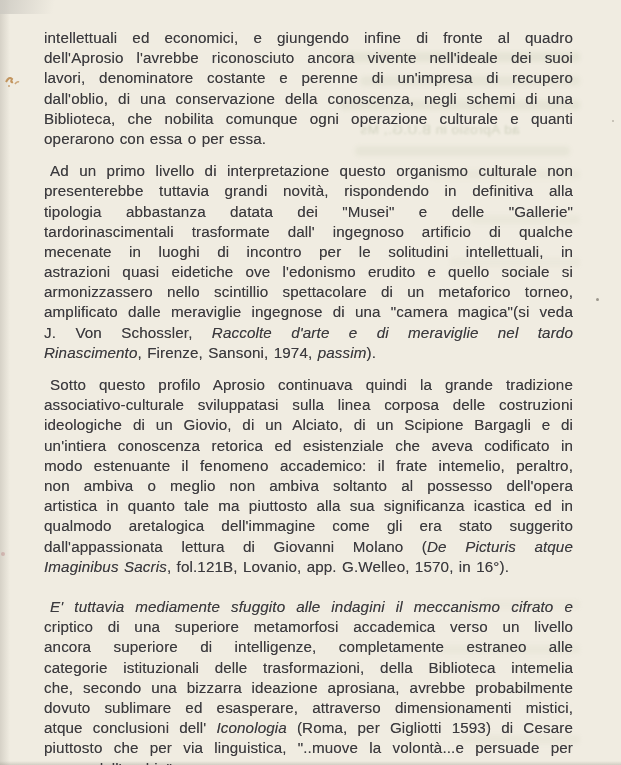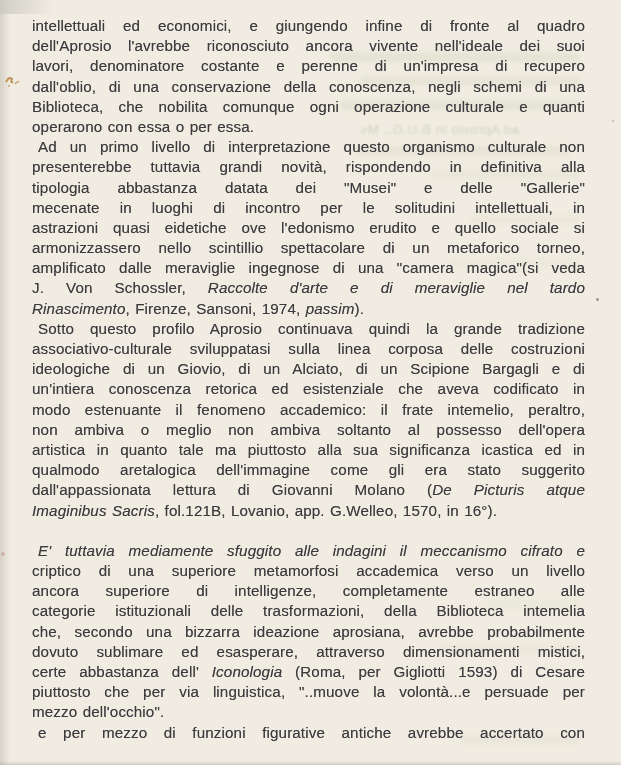--- a/index.html
+++ b/index.html
@@ -53,21 +53,21 @@
   
   .textblock {
     position: absolute;
     left: 32px; right: 36px; top: 16px;
     color: #3b3a3e;
     font-size: 15.2px;
     letter-spacing: 0.12px;
     word-spacing: 1px;
     text-shadow: 0 0 0.5px rgba(70,68,66,0.55);
   }
-  .para { margin: 0; }
+  .para { margin: 12px; }
   .para.space-before { margin-top: 20.2px; }
   .line {
     height: 20.2px;
     line-height: 20.2px;
     text-align: justify;
     text-align-last: justify;
     overflow: visible;
     white-space: nowrap;
   }
   .line.last { text-align-last: left; }
@@ -111,20 +111,21 @@
         <div class="line"><span>dell'Aprosio l'avrebbe riconosciuto ancora vivente nell'ideale dei suoi</span></div>
         <div class="line"><span>lavori, denominatore costante e perenne di un'impresa di recupero</span></div>
         <div class="line"><span>dall'oblio, di una conservazione della conoscenza, negli schemi di una</span></div>
         <div class="line"><span>Biblioteca, che nobilita comunque ogni operazione culturale e quanti</span></div>
         <div class="line last"><span>operarono con essa o per essa.</span></div>
       </div>
       <div class="para">
         <div class="line" style="padding-left: 6px;"><span>Ad un primo livello di interpretazione questo organismo culturale non</span></div>
         <div class="line"><span>presenterebbe tuttavia grandi novità, rispondendo in definitiva alla</span></div>
         <div class="line"><span>tipologia abbastanza datata dei "Musei" e delle "Gallerie"</span></div>
+        <div class="line"><span>tardorinascimentali trasformate dall' ingegnoso artificio di qualche</span></div>
         <div class="line"><span>mecenate in luoghi di incontro per le solitudini intellettuali, in</span></div>
         <div class="line"><span>astrazioni quasi eidetiche ove l'edonismo erudito e quello sociale si</span></div>
         <div class="line"><span>armonizzassero nello scintillio spettacolare di un metaforico torneo,</span></div>
         <div class="line"><span>amplificato dalle meraviglie ingegnose di una "camera magica"(si veda</span></div>
         <div class="line"><span>J. Von Schossler, </span><span class="it">Raccolte d'arte e di meraviglie nel tardo</span></div>
         <div class="line last"><span class="it">Rinascimento</span><span>, Firenze, Sansoni, 1974, </span><span class="it">passim</span><span>).</span></div>
       </div>
       <div class="para">
         <div class="line" style="padding-left: 6px;"><span>Sotto questo profilo Aprosio continuava quindi la grande tradizione</span></div>
         <div class="line"><span>associativo-culturale sviluppatasi sulla linea corposa delle costruzioni</span></div>
@@ -137,21 +138,21 @@
         <div class="line"><span>dall'appassionata lettura di Giovanni Molano (</span><span class="it">De Picturis atque</span></div>
         <div class="line last"><span class="it">Imaginibus Sacris</span><span>, fol.121B, Lovanio, app. G.Welleo, 1570, in 16°).</span></div>
       </div>
       <div class="para space-before">
         <div class="line" style="padding-left: 6px; font-style: italic;"><span>E' tuttavia mediamente sfuggito alle indagini il meccanismo cifrato e</span></div>
         <div class="line"><span>criptico di una superiore metamorfosi accademica verso un livello</span></div>
         <div class="line"><span>ancora superiore di intelligenze, completamente estraneo alle</span></div>
         <div class="line"><span>categorie istituzionali delle trasformazioni, della Biblioteca intemelia</span></div>
         <div class="line"><span>che, secondo una bizzarra ideazione aprosiana, avrebbe probabilmente</span></div>
         <div class="line"><span>dovuto sublimare ed esasperare, attraverso dimensionamenti mistici,</span></div>
-        <div class="line"><span>certe abbastanza dell' </span><span class="it">Iconologia</span><span> (Roma, per Gigliotti 1593) di Cesare</span></div>
+        <div class="line"><span>atque conclusioni dell' </span><span class="it">Iconologia</span><span> (Roma, per Gigliotti 1593) di Cesare</span></div>
         <div class="line"><span>piuttosto che per via linguistica, "..muove la volontà...e persuade per</span></div>
         <div class="line last"><span>mezzo dell'occhio".</span></div>
       </div>
       <div class="para">
         <div class="line" style="padding-left: 6px;"><span>e per mezzo di funzioni figurative antiche avrebbe accertato con</span></div>
       </div>
     </div>
 </div>
 
 </body></html>

